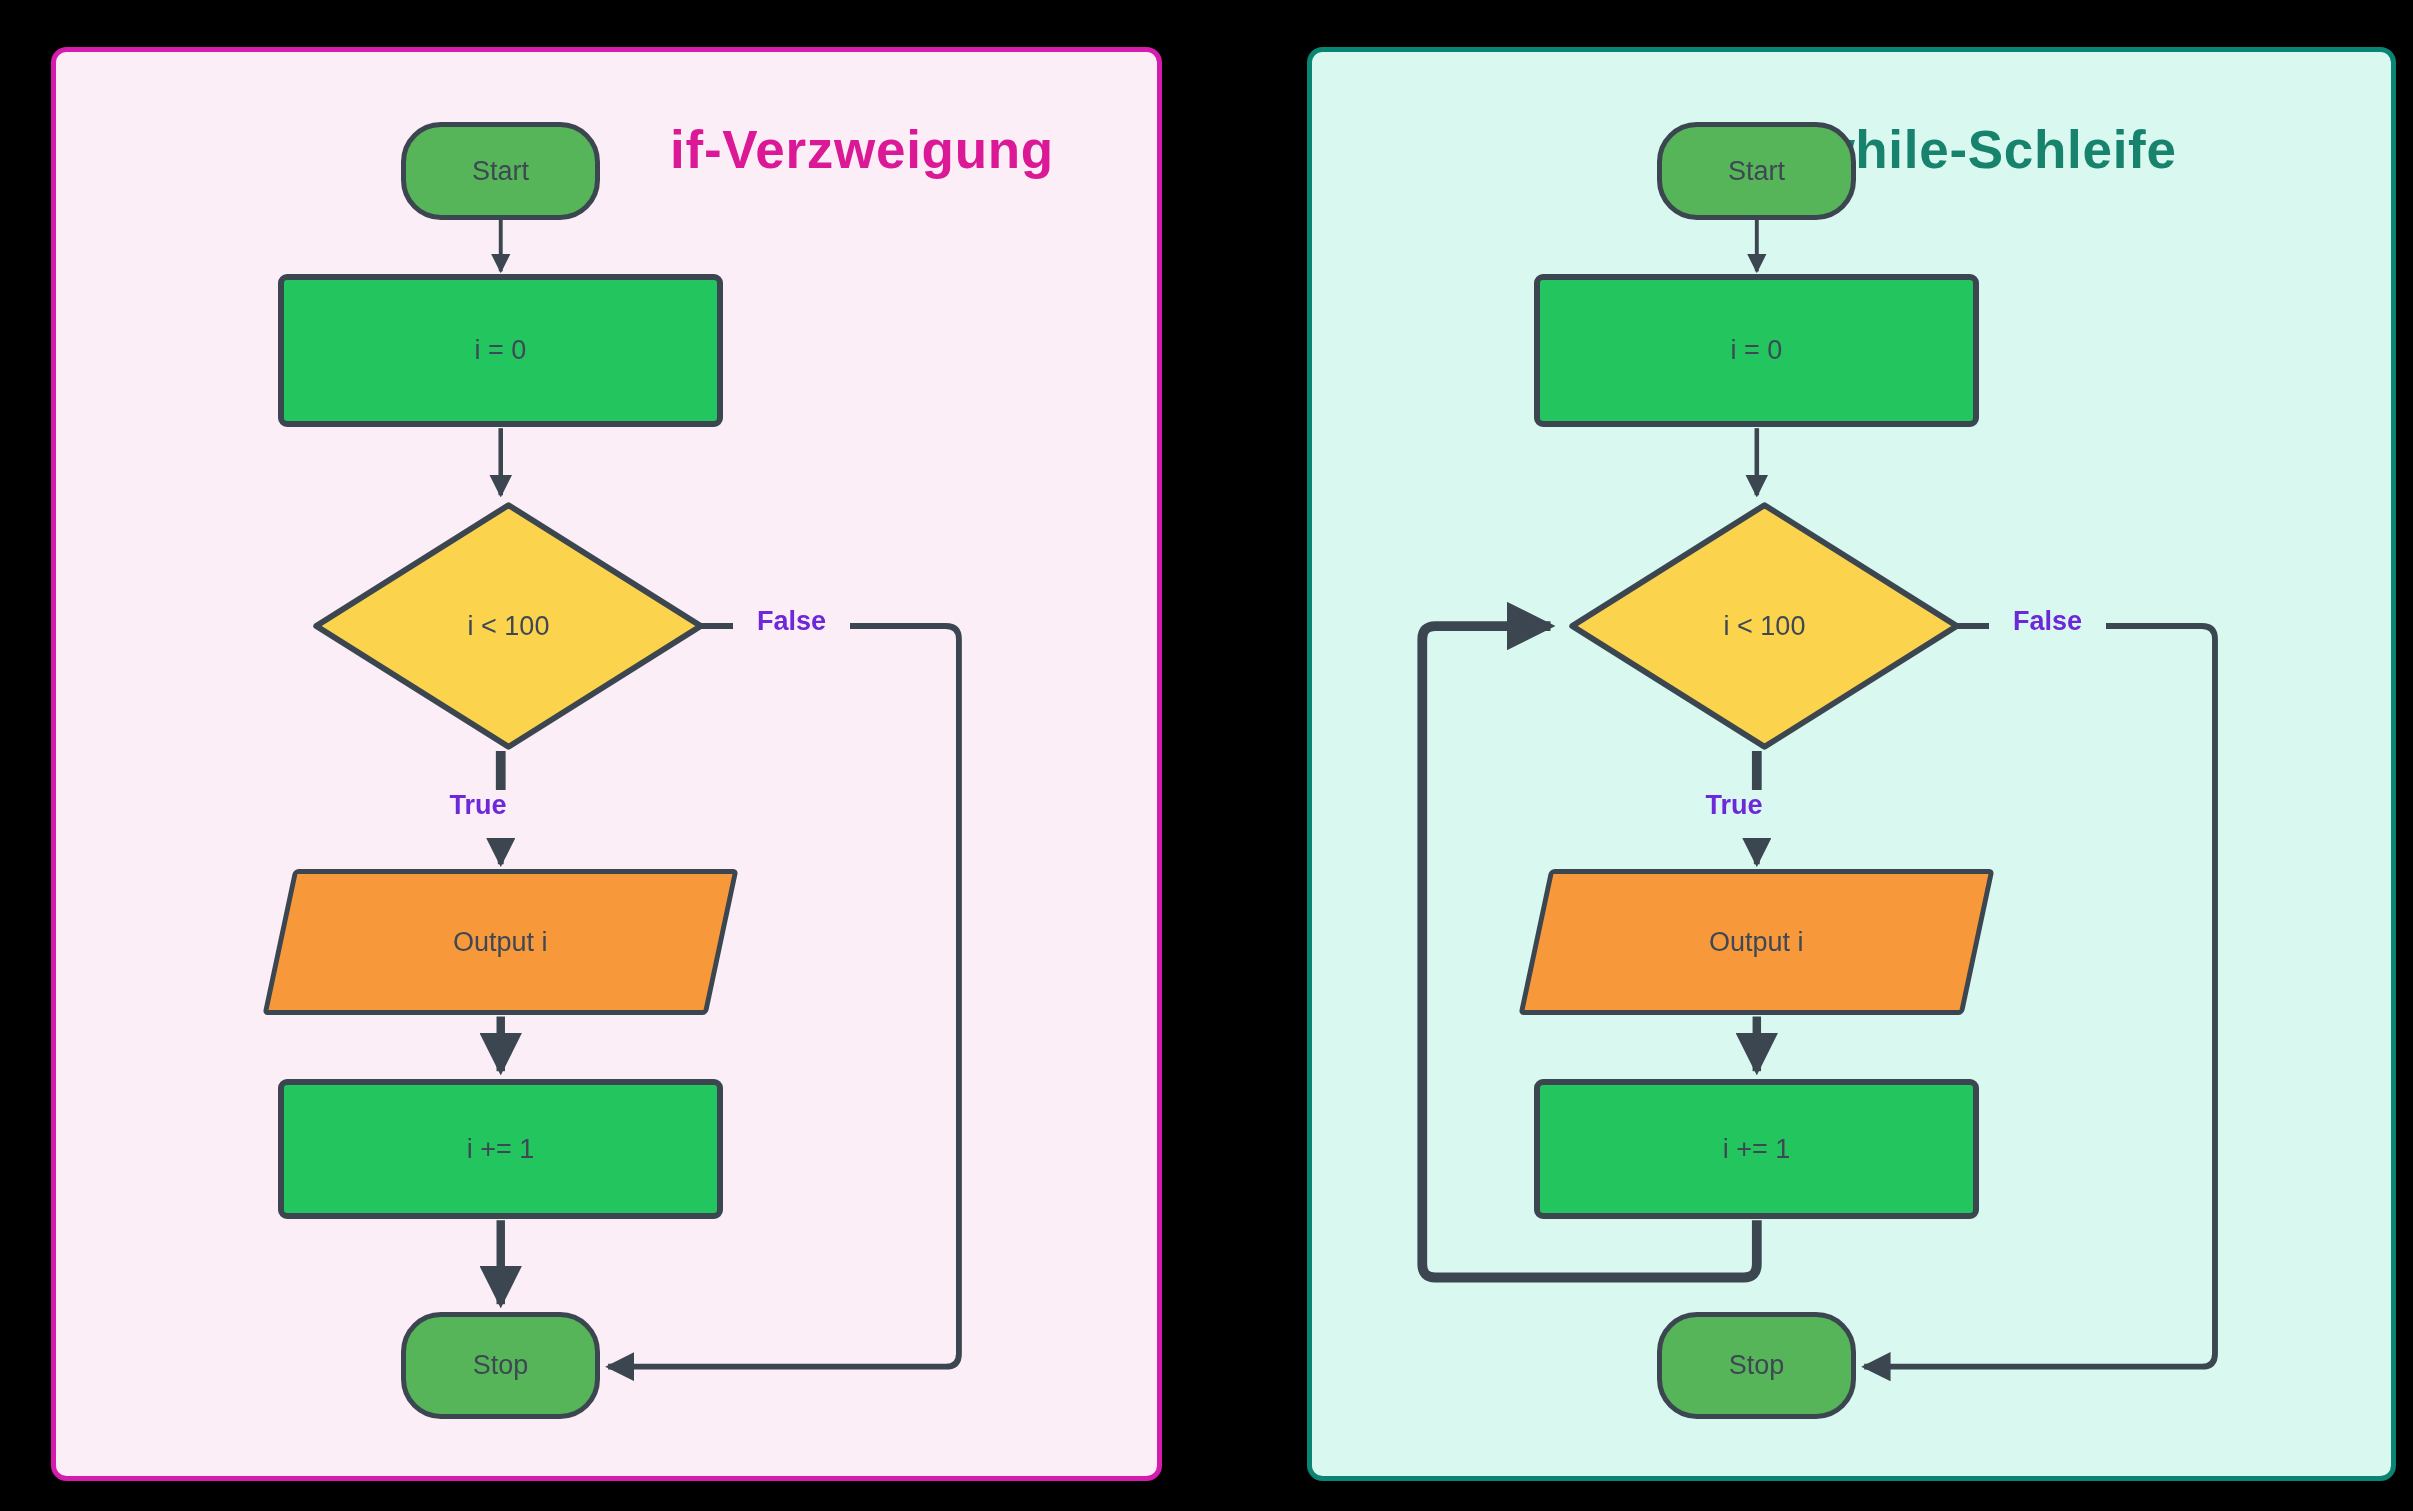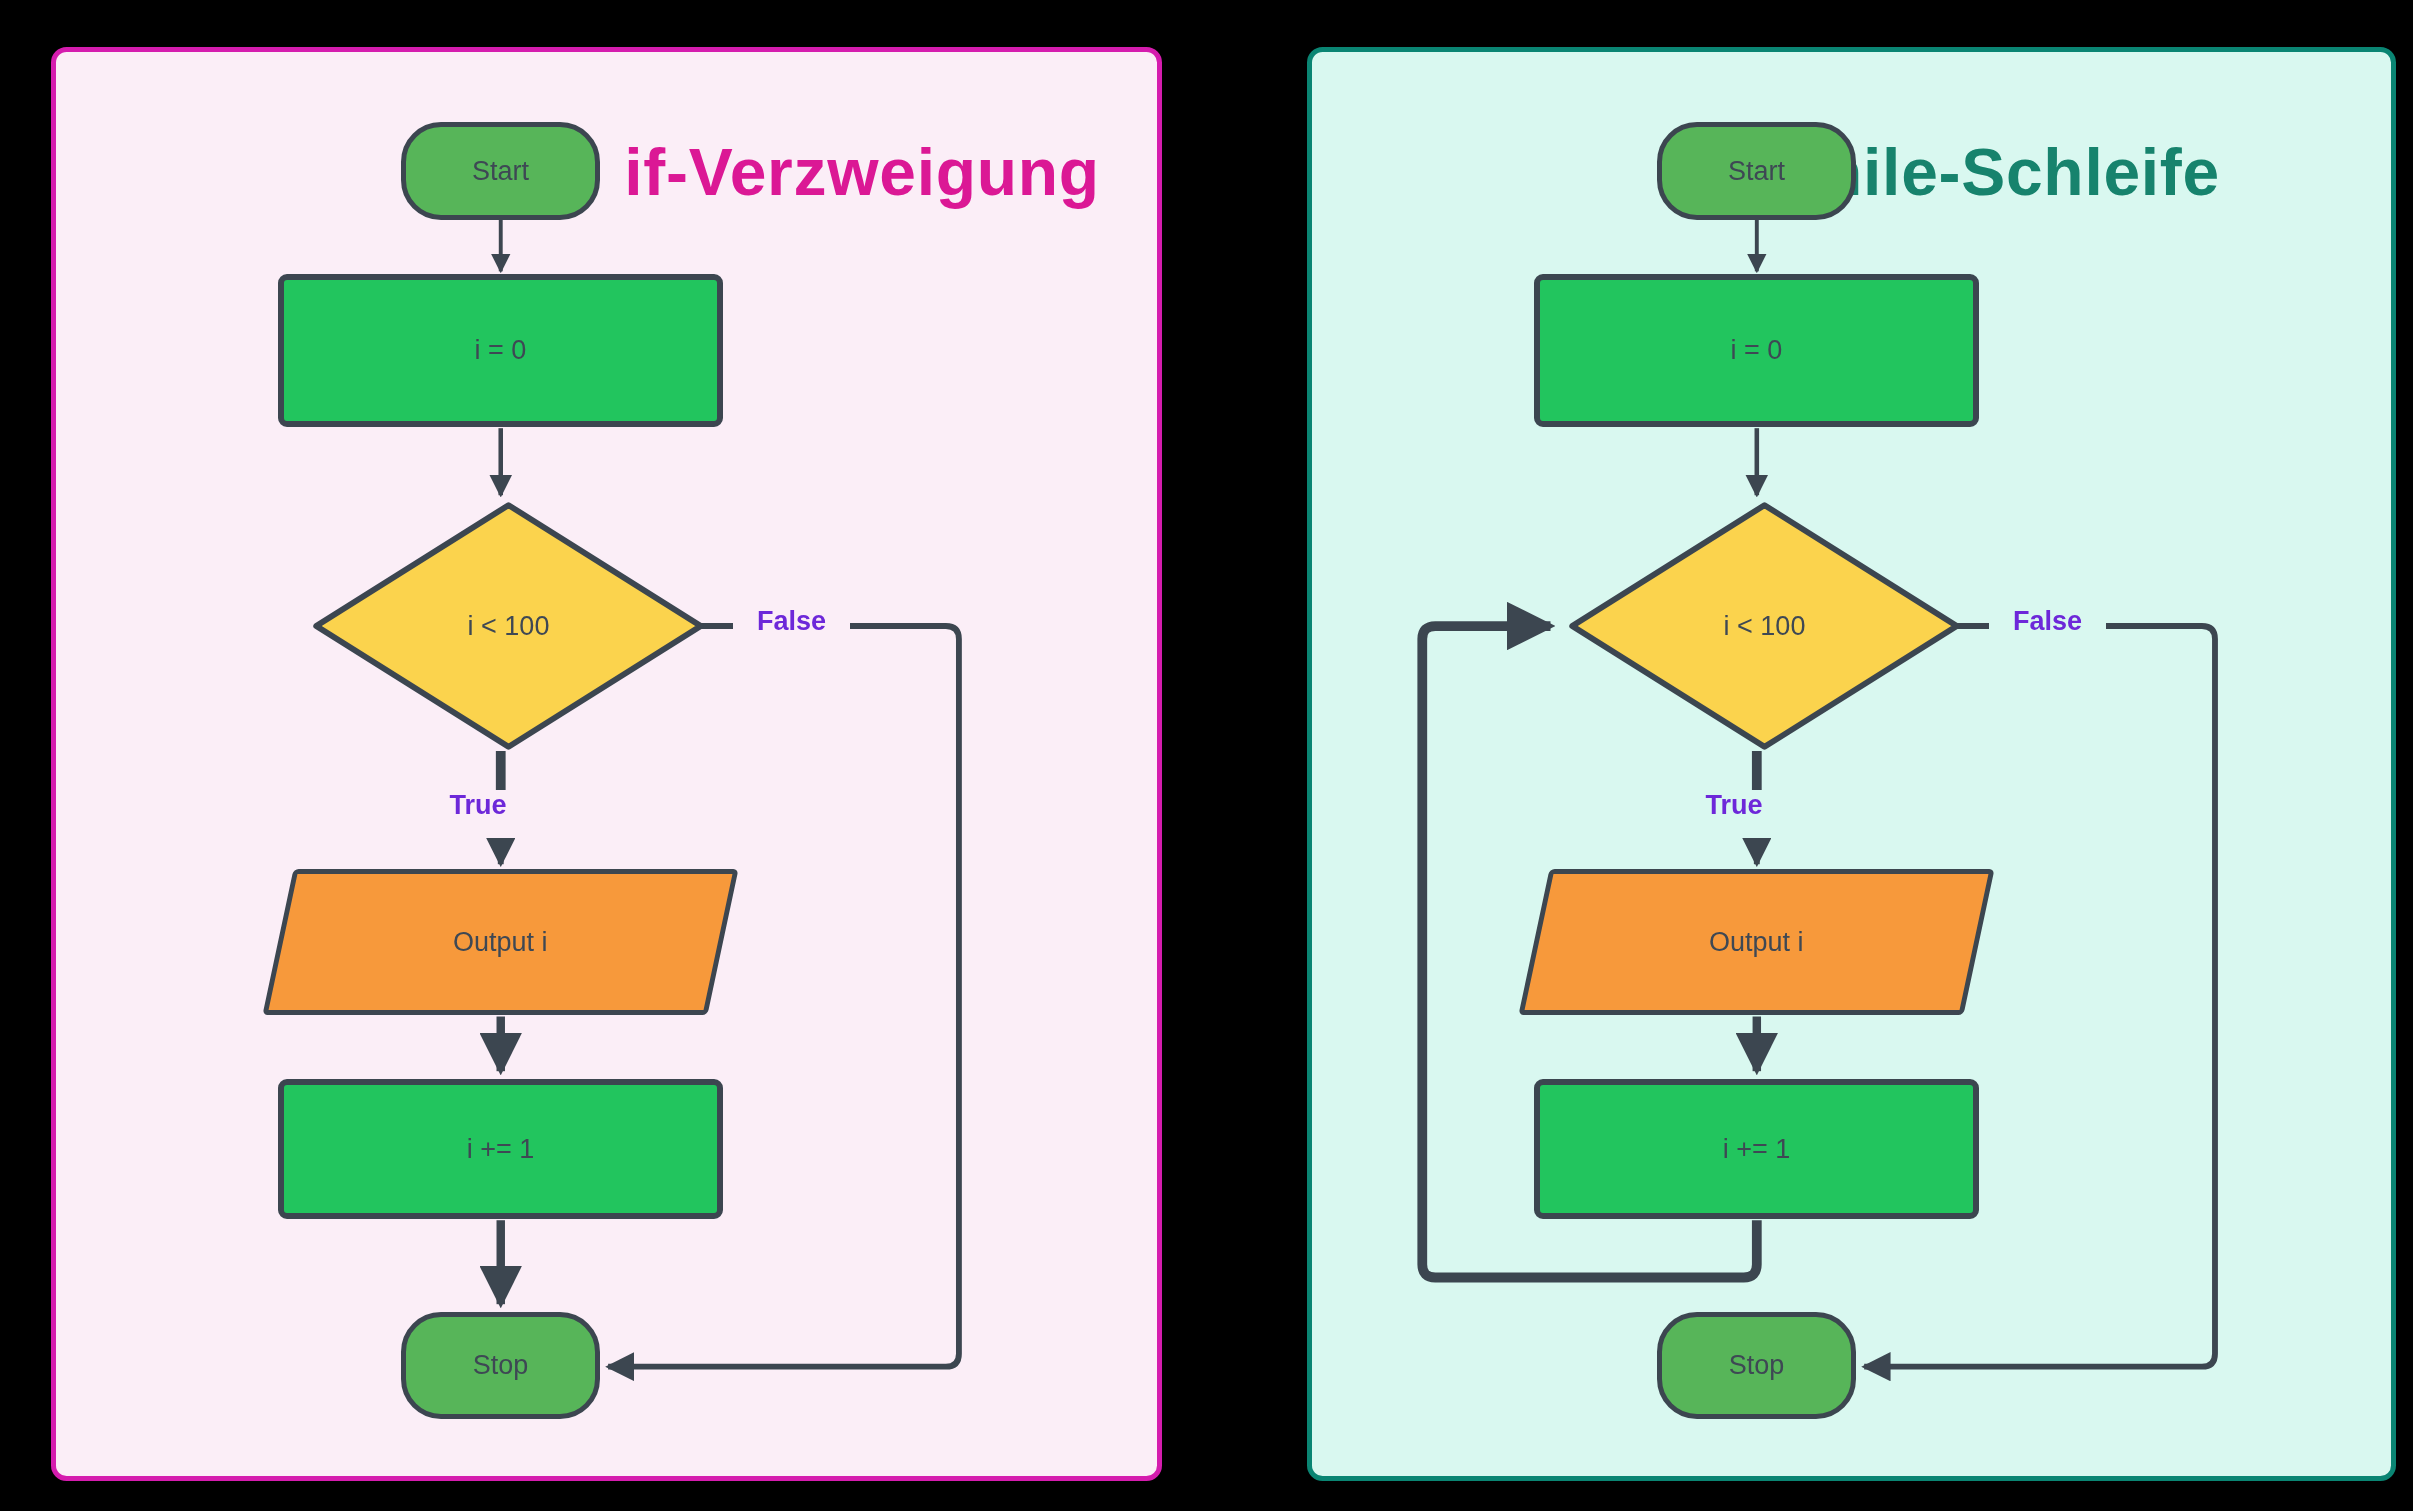--- a/index.html
+++ b/index.html
@@ -4,22 +4,22 @@
 <style>
   html,body{margin:0;padding:0;background:#000;}
   body{width:2413px;height:1511px;position:relative;overflow:hidden;
        font-family:"Liberation Sans", sans-serif;}
 
   .panel{position:absolute;top:47px;height:1434px;border-radius:15.6px;
          border:5.9px solid;box-sizing:border-box;}
   .panel-left{left:51px;width:1111px;background:#FBEEF7;border-color:#D51CAE;}
   .panel-right{left:1307px;width:1089px;background:#D9F8F0;border-color:#0A8573;}
 
-  .title{position:absolute;top:82px;width:494px;text-align:center;
-         font-size:66px;font-weight:bold;letter-spacing:0.7px;}
+  .title{position:absolute;top:67px;width:494px;text-align:center;
+         font-size:53px;font-weight:bold;letter-spacing:0.7px;}
   .panel-left .title{left:559px;color:#DB1895;}
   .panel-right .title{left:436px;color:#17836D;}
 
   .node{position:absolute;display:flex;align-items:center;justify-content:center;
         box-sizing:border-box;color:#3E4854;font-size:27px;}
   .terminator{width:199px;height:98px;background:#57B559;border:5.9px solid #3C4650;
               border-radius:40px;}
   .process{width:445px;height:153px;background:#22c55e;border:6.5px solid #3C4650;
            border-radius:9px;}
   .io{width:445px;height:146px;background:#F7993B;border:5.9px solid #3C4650;

